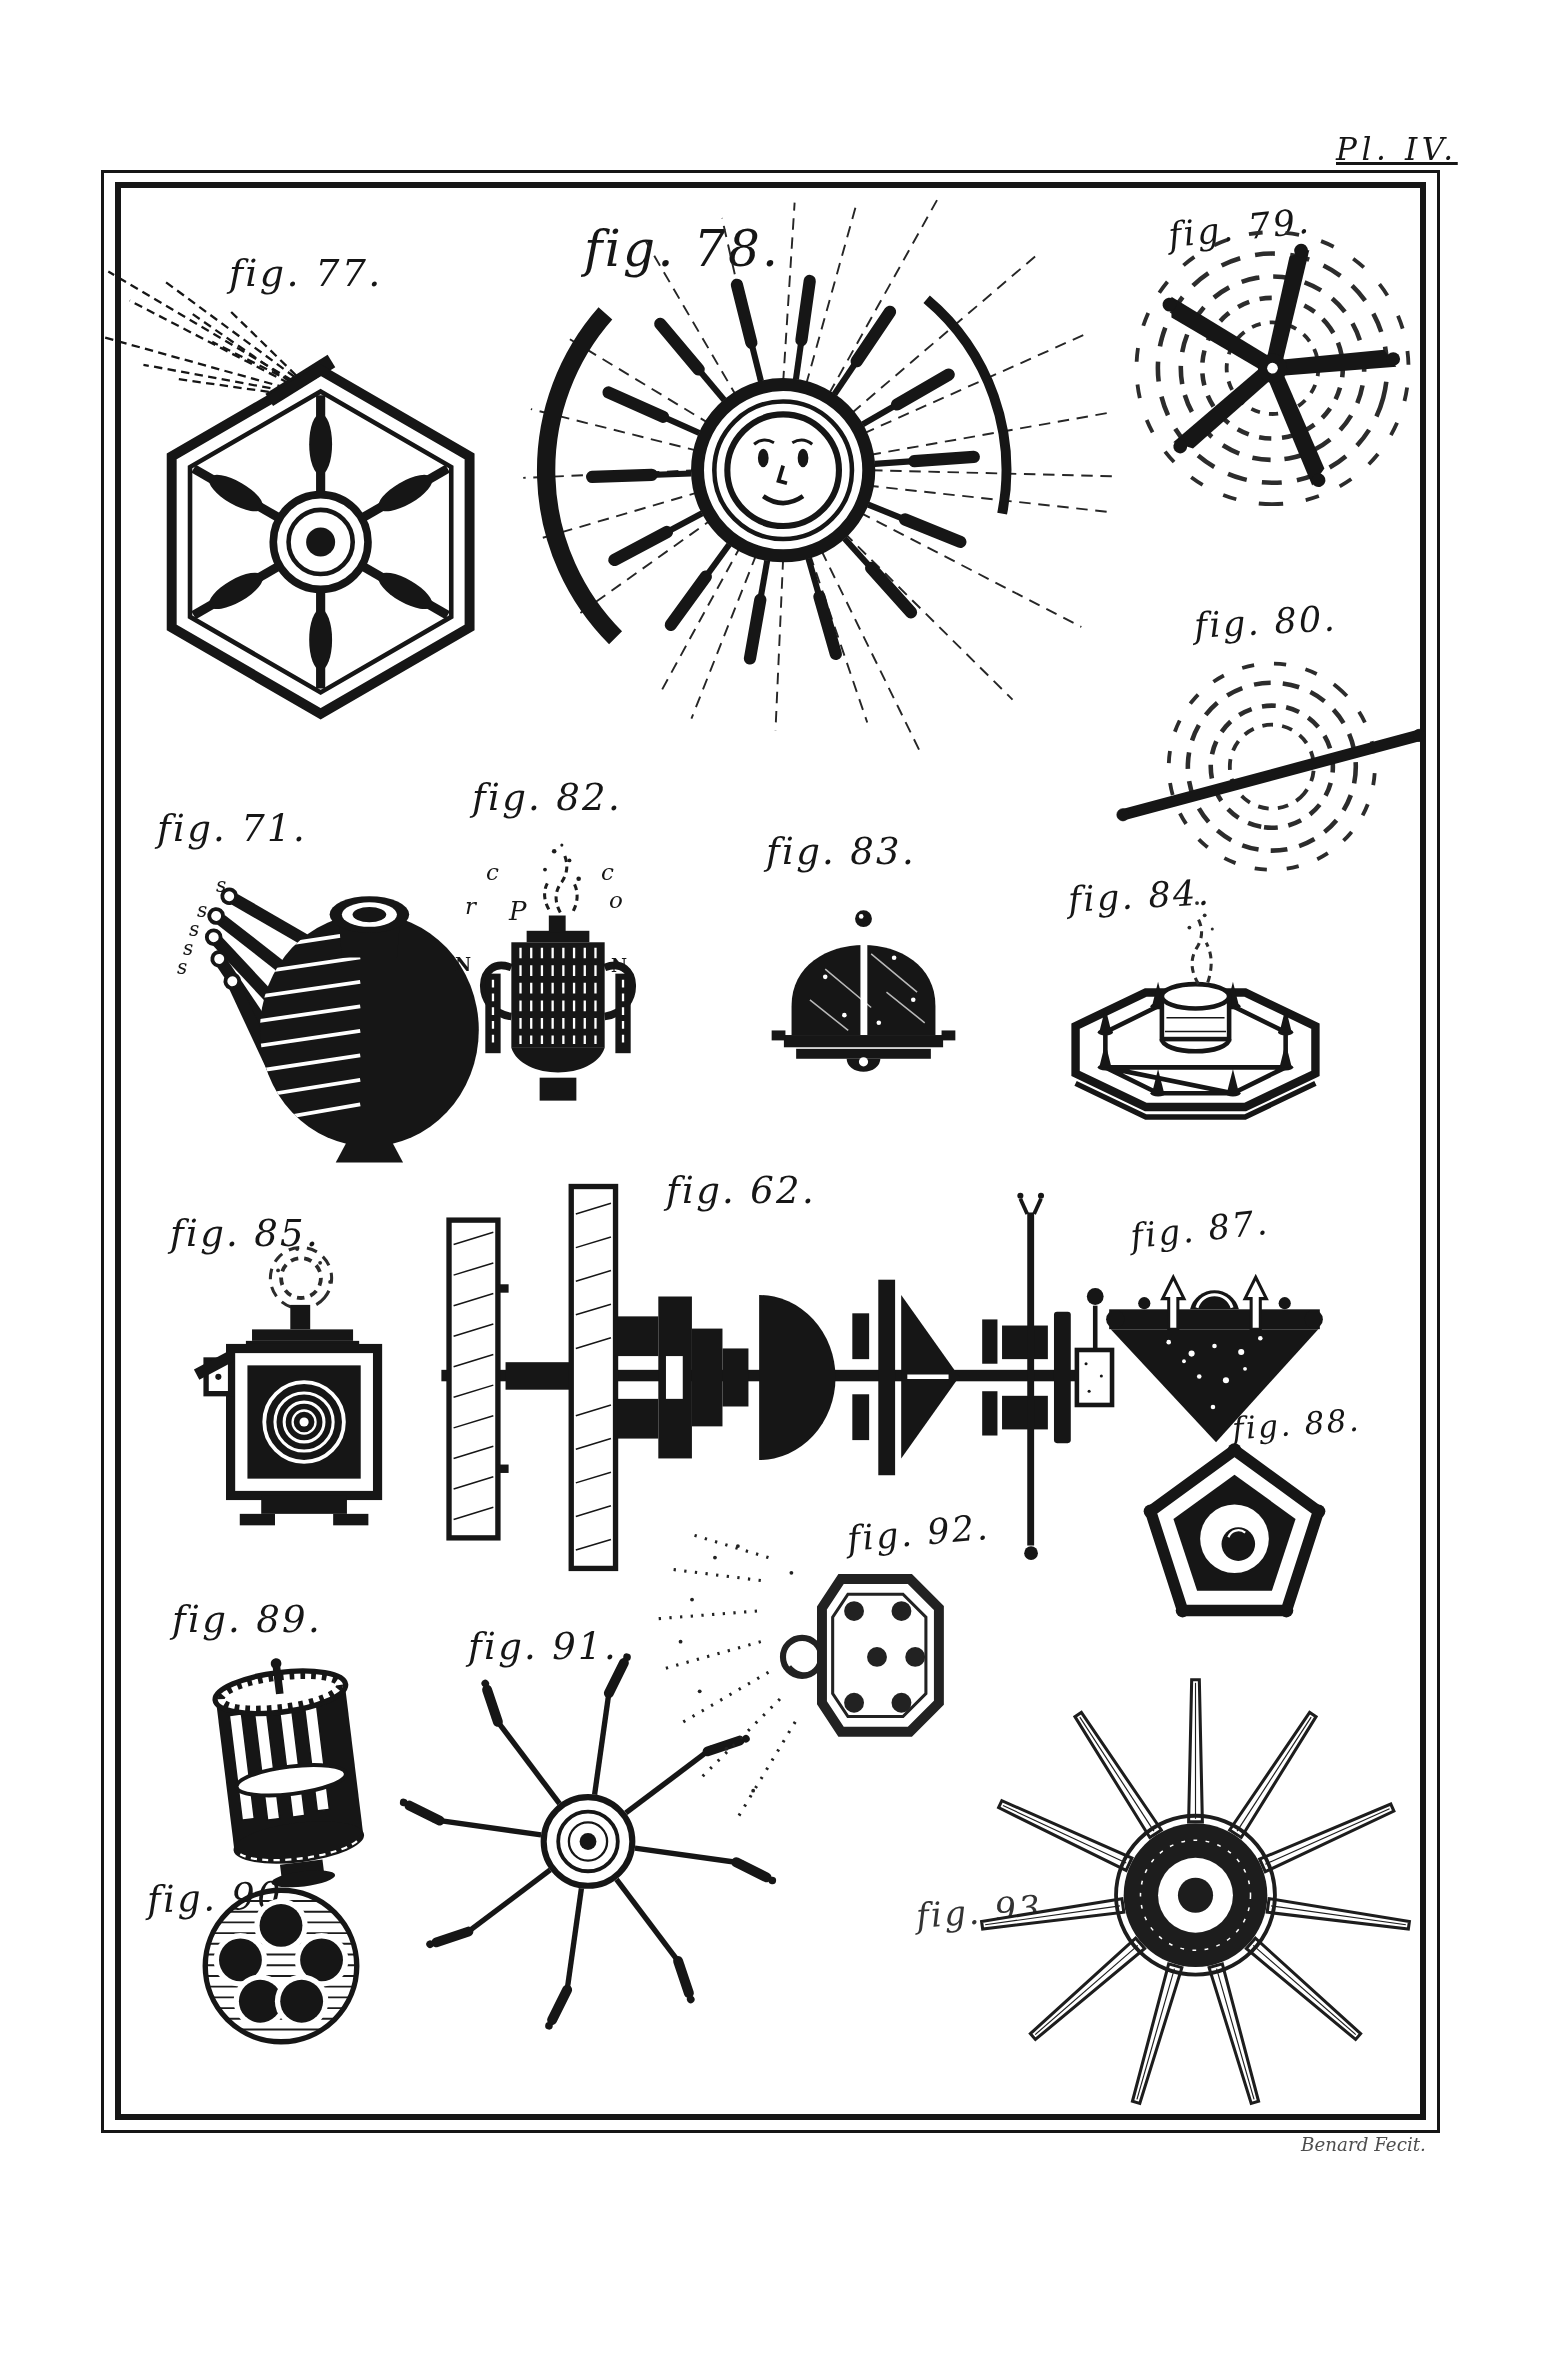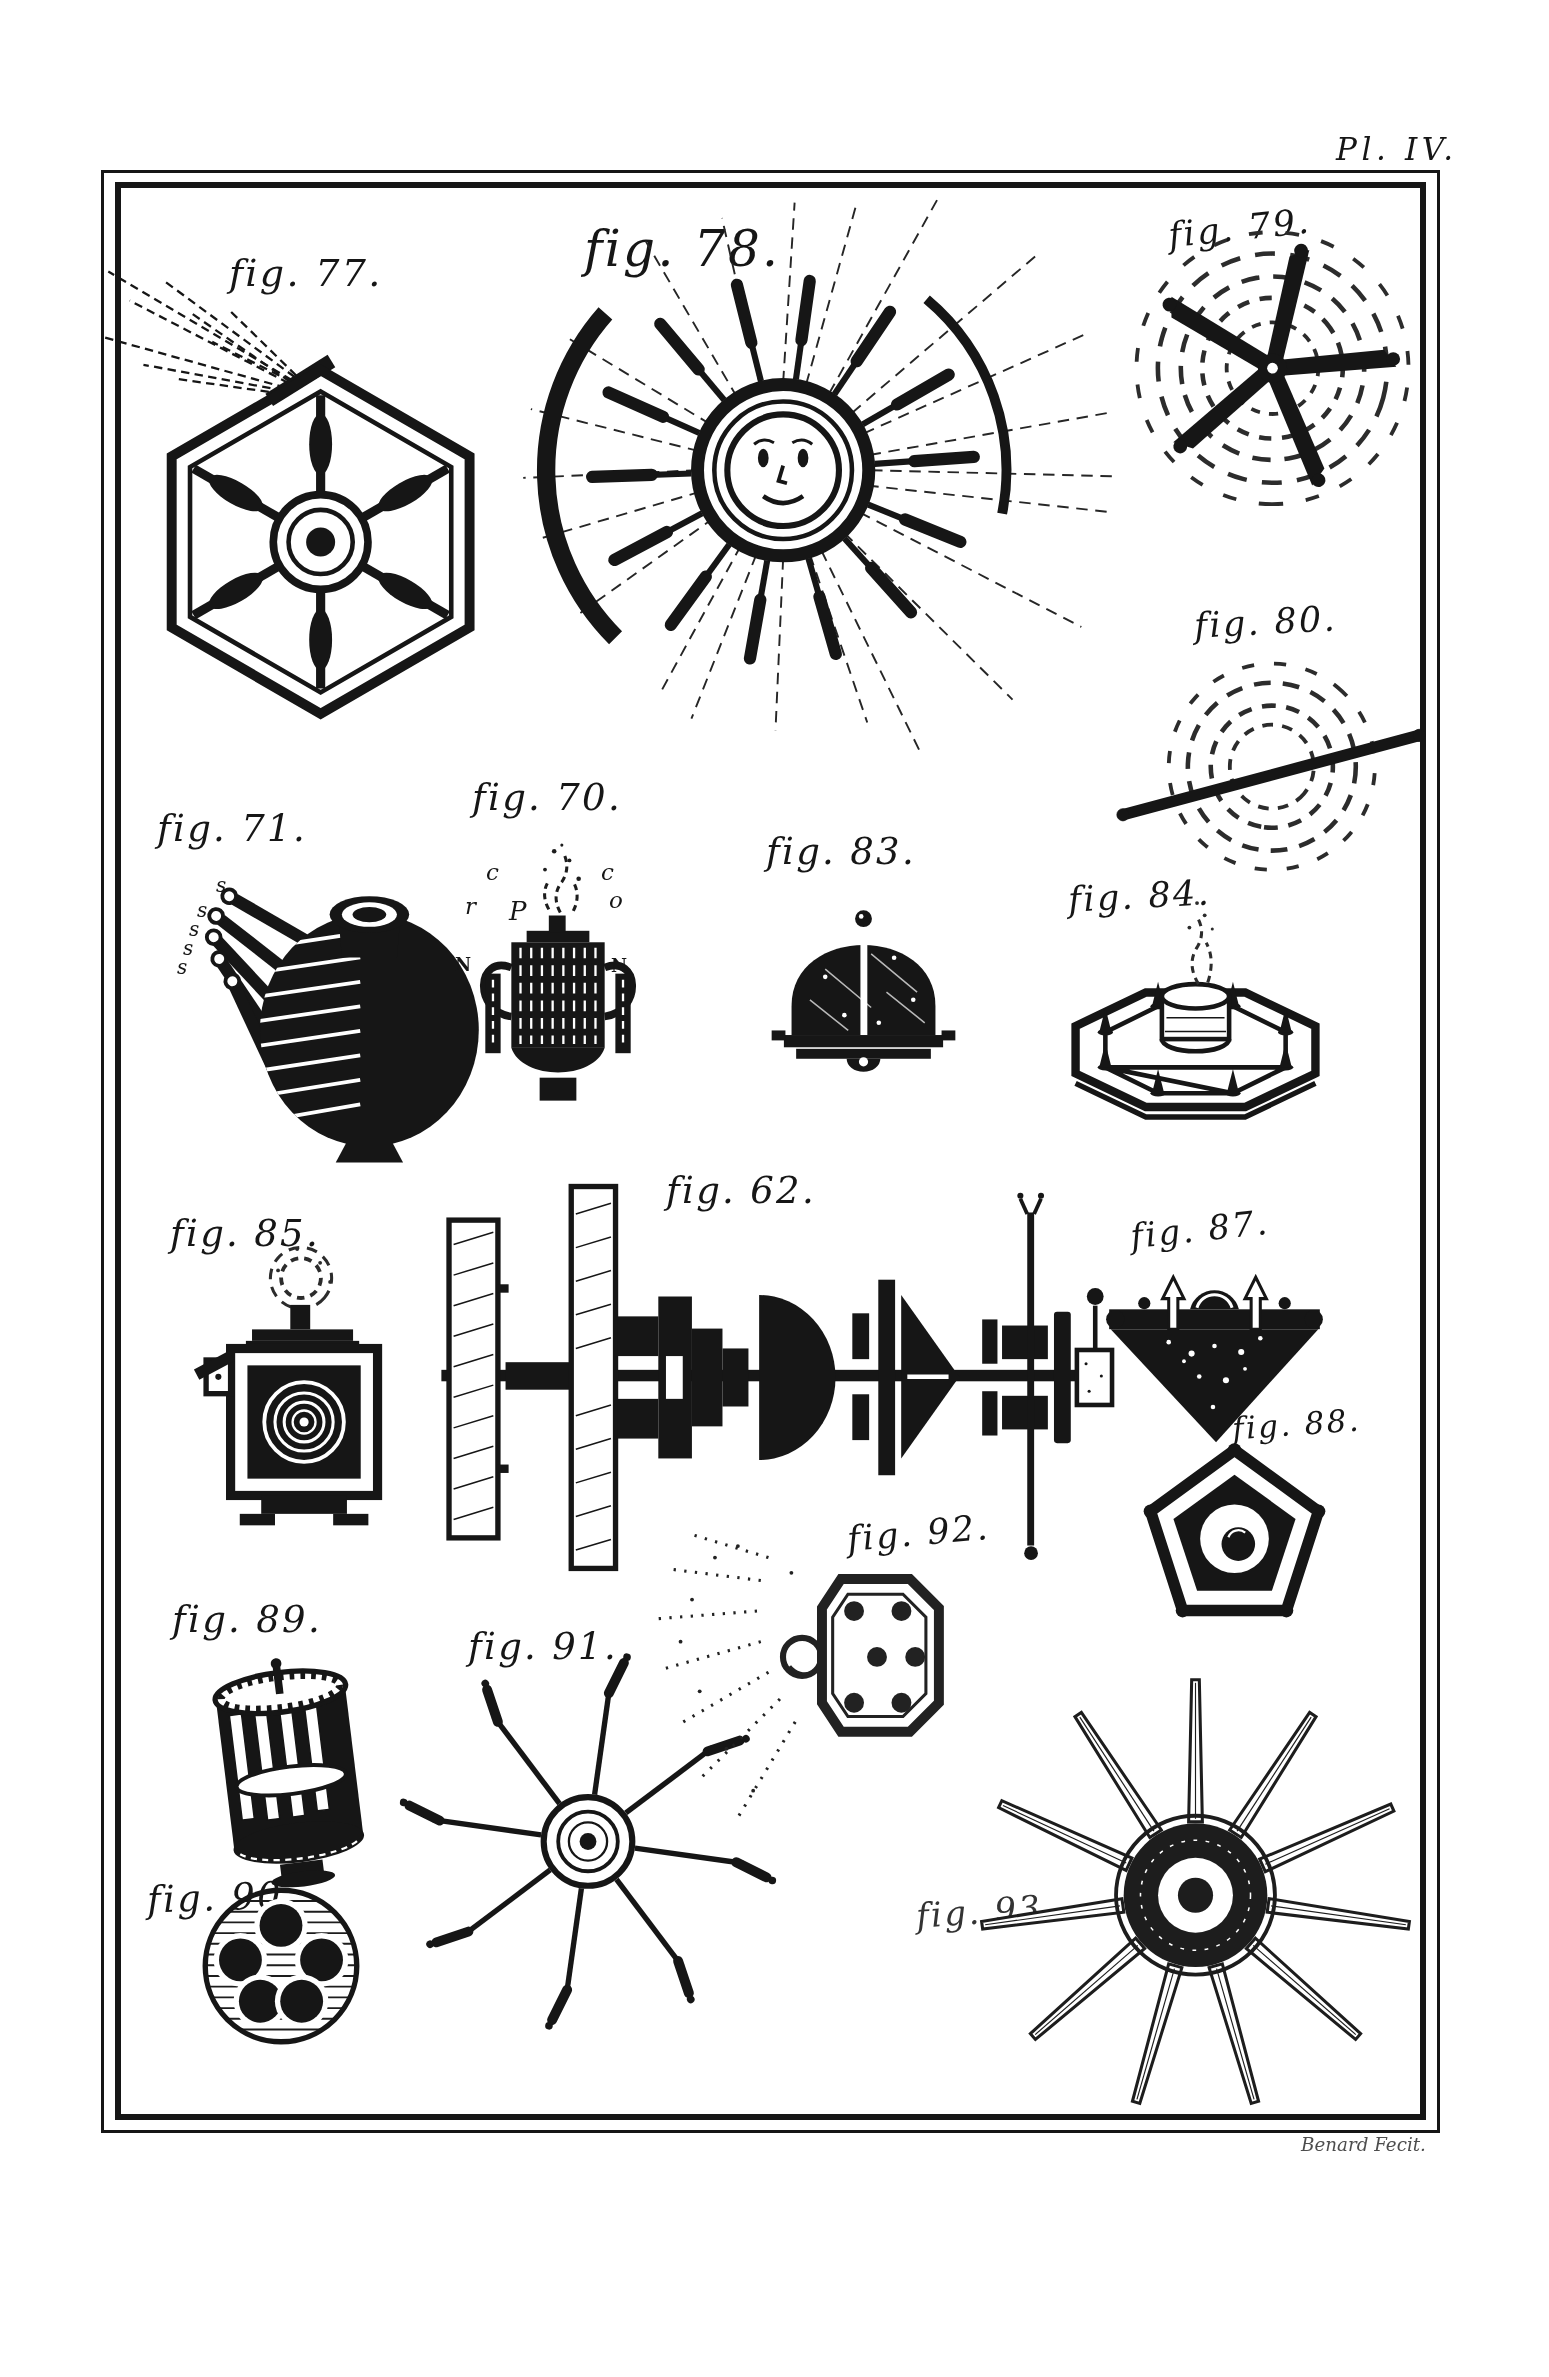--- a/index.html
+++ b/index.html
@@ -1,21 +1,21 @@
 <!DOCTYPE html>
 <html style="font-size:12.2px"><head>
 <meta charset="utf-8">
 <style>
   html,body{margin:0;padding:0;background:#e8e8e8;}
   .page{position:relative;width:1550px;height:2377px;background:#ffffff;overflow:hidden;
         font-family:"DejaVu Serif",serif;color:#161616;}
   .frame{position:absolute;box-sizing:border-box;}
   .frame-outer{left:101px;top:170px;width:1339px;height:1963px;border:3.1px solid #161616;}
   .frame-inner{left:115px;top:182px;width:1311px;height:1938px;border:6.9px solid #161616;}
-  .plate-number{position:absolute;font-style:italic;white-space:nowrap;letter-spacing:4.6px;}
+  .plate-number{position:absolute;font-style:italic;white-space:nowrap;letter-spacing:4.6px;text-decoration:underline;}
   .fig-label{position:absolute;font-style:italic;white-space:nowrap;letter-spacing:2.3px;color:#161616;}
   .part-letter{position:absolute;font-style:italic;font-size:20px;color:#161616;}
   .part-letter.upright{font-style:normal;font-weight:bold;font-size:17.6px;}
   .caption{position:absolute;font-style:italic;white-space:nowrap;letter-spacing:3.8px;}
   .signature{position:absolute;font-style:italic;white-space:nowrap;color:#2e2e2e;opacity:.85;text-align:right;}
   svg.fig{position:absolute;overflow:visible;}
 </style>
 </head>
 <body>
 
@@ -232,21 +232,21 @@
       <polygon points="228,402 288,402 302,428 214,428" fill="#161616"></polygon>
     </svg>
     <div class="part-letter" style="left:216px;top:873px">s</div>
     <div class="part-letter" style="left:197px;top:898px">s</div>
     <div class="part-letter" style="left:189px;top:917px">s</div>
     <div class="part-letter" style="left:183px;top:936px">s</div>
     <div class="part-letter" style="left:177px;top:955px">s</div>
   </div>
 
   <div>
-    <div class="fig-label" style="left:472px;top:776px;font-size:37px">fig. 70.</div>
+    <div class="fig-label" style="left:472px;top:776px;font-size:37px">fig. 82.</div>
     <svg class="fig" style="left:447px;top:839px" width="222" height="306" viewBox="0 0 290 400">
       <g stroke="#1d1d1d" fill="none" stroke-width="4" stroke-dasharray="8 6">
         <path d="M148,96 q-12,-22 2,-40 q12,-18 2,-38"></path>
         <path d="M133,92 q-10,-18 -2,-34"></path>
         <path d="M165,94 q10,-20 0,-38"></path>
       </g>
       <g fill="#1d1d1d">
         <circle cx="140" cy="16" r="3"></circle>
           <circle cx="160" cy="28" r="2.5"></circle>
           <circle cx="128" cy="40" r="2.5"></circle>

